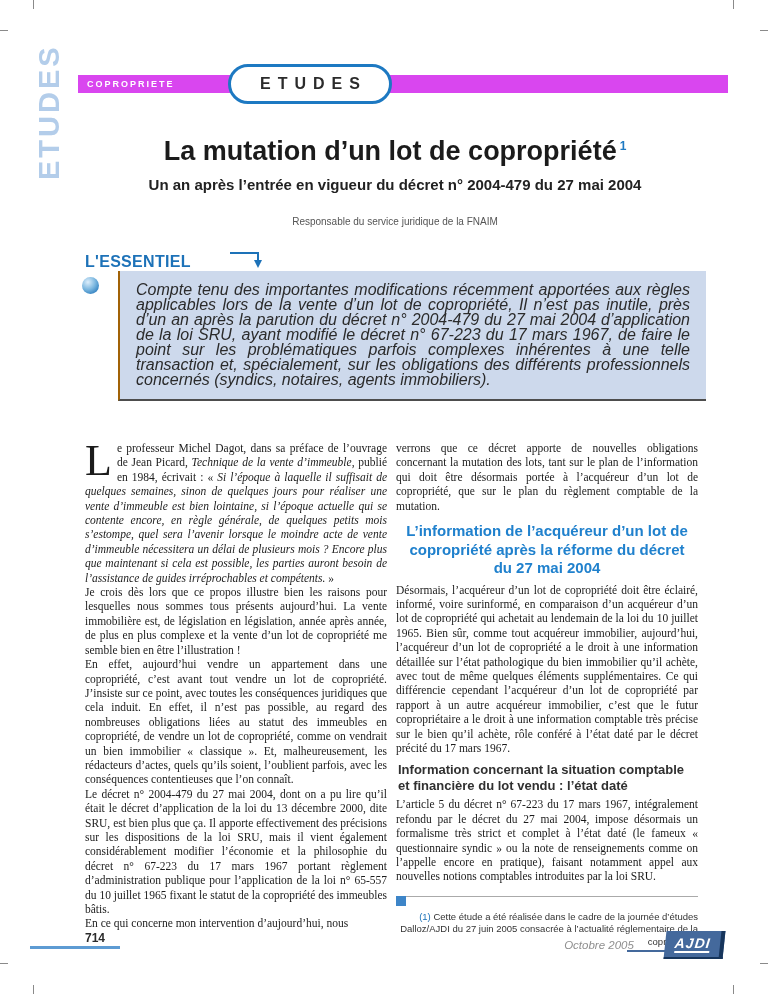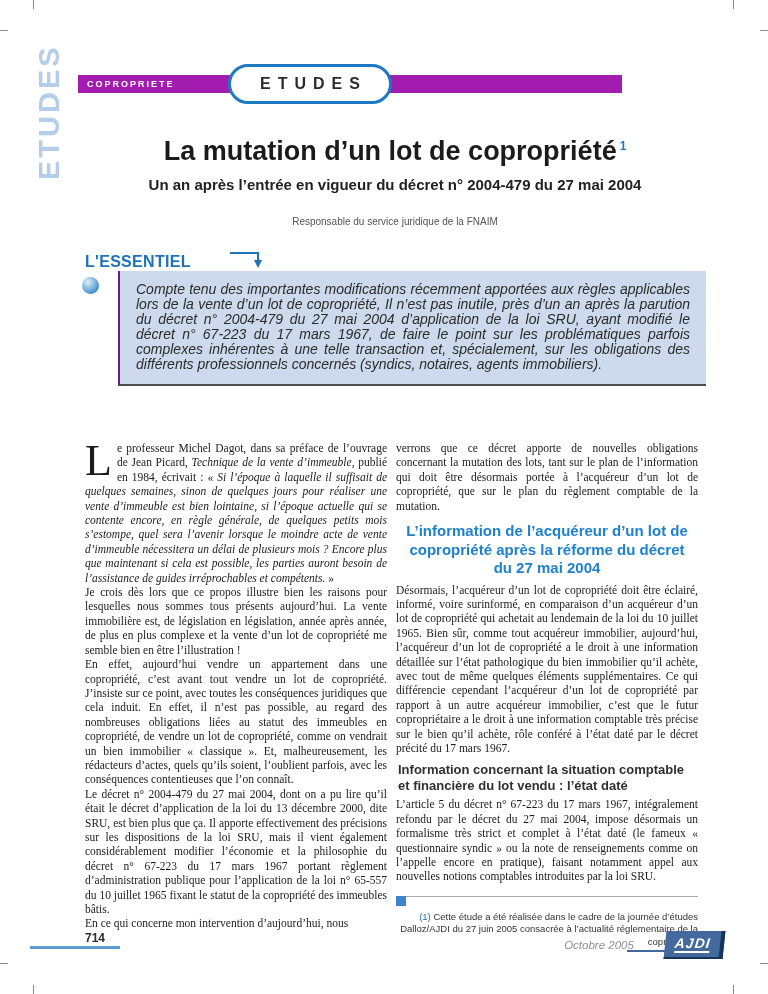--- a/index.html
+++ b/index.html
@@ -9,21 +9,21 @@
   
   .crop-v{position:absolute;width:1px;height:9px;background:#8a8a8a;}
   .crop-h{position:absolute;height:1px;width:8px;background:#8a8a8a;}
 
   
   .vertical-label{position:absolute;left:33px;top:180px;transform:rotate(-90deg);
         transform-origin:0 0;font-size:29px;font-weight:bold;letter-spacing:3px;
         color:#b3cdea;white-space:nowrap;}
 
   
-  .header-bar{position:absolute;left:78px;top:75px;width:544px;height:18px;background:#a21caf;}
+  .header-bar{position:absolute;left:78px;top:75px;width:650px;height:18px;background:#d946ef;}
   .section-label{color:#ffffff;font-size:9px;font-weight:bold;letter-spacing:2px;
         line-height:18px;padding-left:9px;}
   .rubric-pill{position:absolute;left:228px;top:64px;width:158px;height:34px;background:#ffffff;
         border:3px solid #1d79c2;border-radius:20px;display:flex;align-items:center;
         justify-content:center;}
   .rubric-label{font-size:16px;font-weight:bold;letter-spacing:7px;color:#2b2b2b;padding-left:7px;}
 
   
   .title{position:absolute;left:75px;top:136px;width:640px;text-align:center;
         font-size:27px;font-weight:bold;color:#1b1b1b;}
@@ -35,22 +35,22 @@
   .byline-role{position:absolute;left:75px;top:216px;width:640px;text-align:center;
         font-size:10px;color:#555555;}
 
   
   .essentiel-label{position:absolute;left:85px;top:248px;display:flex;align-items:flex-end;
         font-size:16px;font-weight:bold;color:#1d72b8;letter-spacing:0.3px;gap:36px;}
   .essentiel-label svg{margin-left:2px;margin-top:1px;}
   .bullet-sphere{position:absolute;left:82px;top:277px;width:17px;height:17px;border-radius:50%;
         background:radial-gradient(circle at 35% 30%, #ddeefb 0%, #7db8e0 45%, #1d72b8 90%);}
   .essentiel-box{position:absolute;left:118px;top:271px;width:588px;box-sizing:border-box;
-        background:#cdd9ec;border-left:2px solid #701a75;border-bottom:2px solid #4d4d4d;
-        padding:11px 16px 12px 16px;font-style:italic;font-size:14px;line-height:15px;
+        background:#cdd9ec;border-left:2px solid #a16207;border-bottom:2px solid #4d4d4d;
+        padding:11px 16px 12px 16px;font-style:italic;font-size:16px;line-height:15px;
         color:#2b2b2b;text-align:justify;}
 
   
   .col{position:absolute;top:441px;width:302px;font-family:"Liberation Serif",serif;
         font-size:11.5px;line-height:14.4px;text-align:justify;color:#1b1b1b;}
   .col-left{left:85px;}
   .col-right{left:396px;}
   .col p{margin:0;}
   .dropcap{float:left;font-size:44px;line-height:35px;padding:2px 5px 0 0;font-weight:normal;}
   .it{font-style:italic;}

